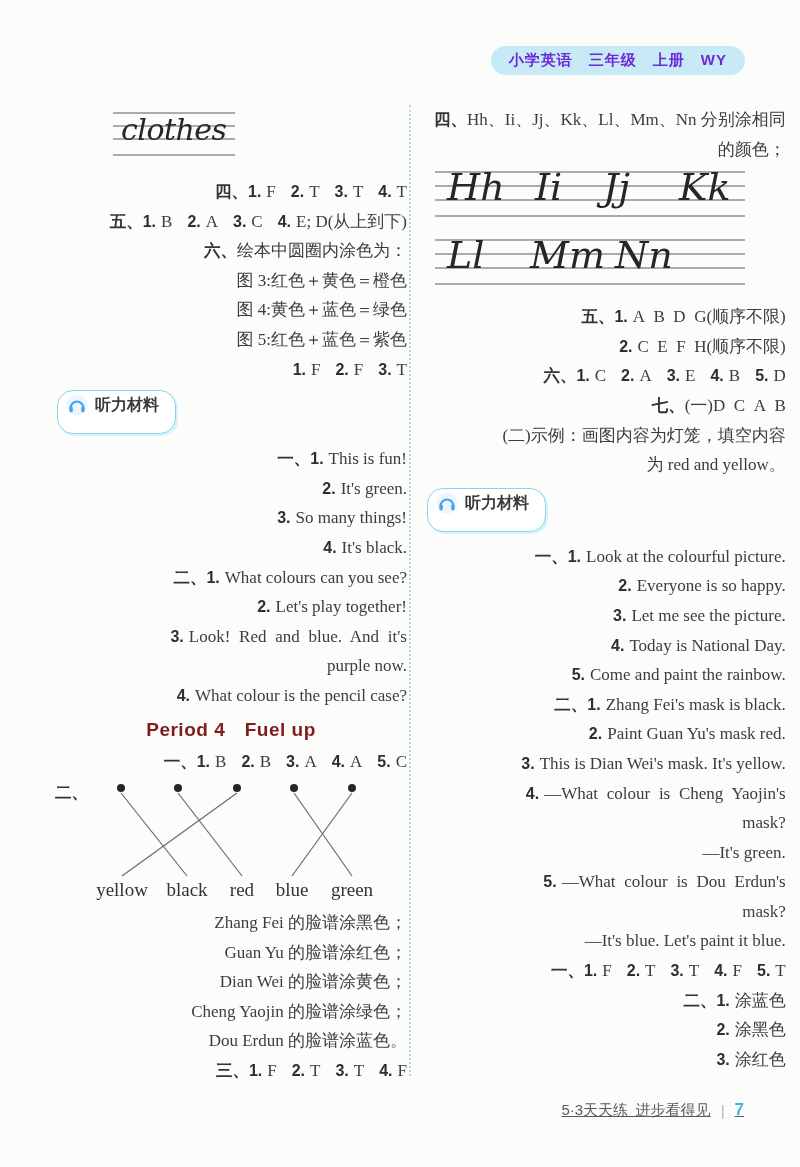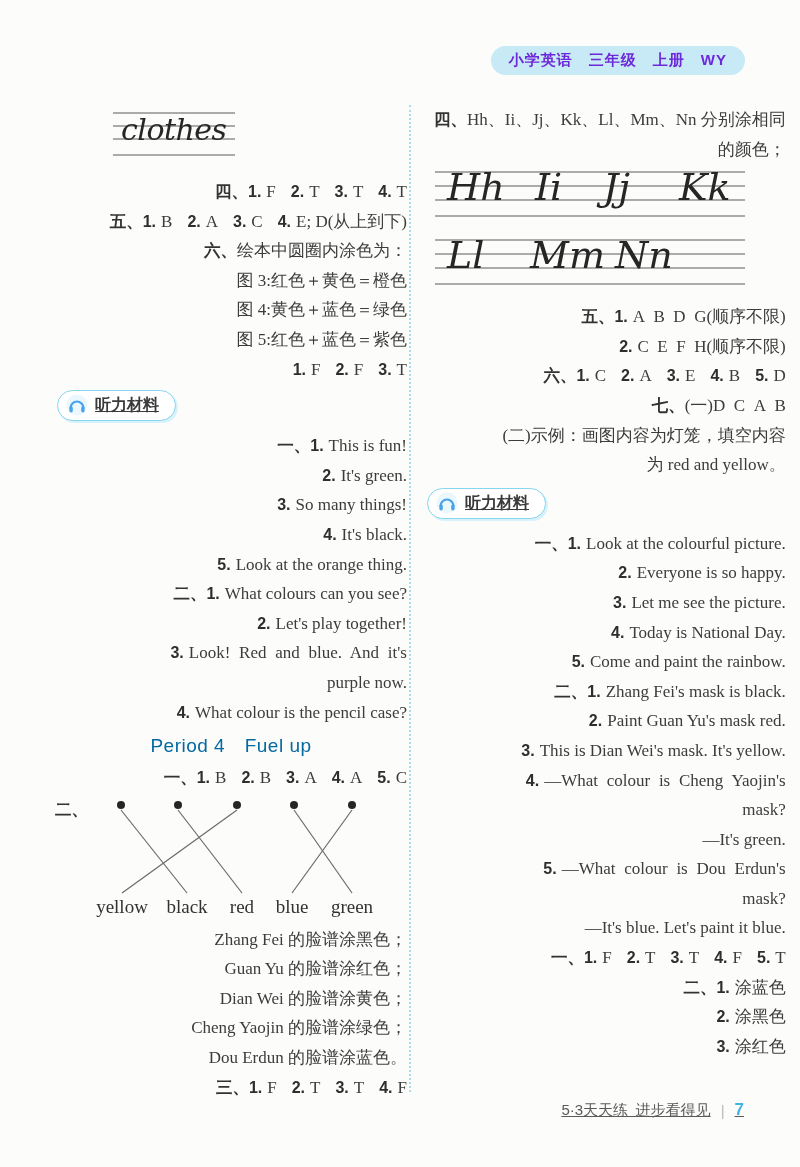--- a/index.html
+++ b/index.html
@@ -44,32 +44,32 @@
     font-family:"DejaVu Serif","Liberation Serif",serif;
     font-style:italic;fill:#262626;
   }
   .clothes-wrap{margin:4px 0 12px 58px;}
   .staff-right{margin:4px 0 0 10px;}
   .staff-right2{margin:12px 0 0 10px;}
 
   .listen-badge{
     display:inline-flex;align-items:center;gap:7px;
     border:1.6px solid #85d6ef;border-radius:16px;background:#fff;
-    padding:3px 16px 4px 8px;margin:6px 0 10px 2px;
+    padding:3px 16px 17px 8px;margin:6px 0 10px 2px;
     box-shadow:2px 2px 0 #d9f1fa;
     font-family:"Liberation Sans","DejaVu Sans",sans-serif;
-    font-weight:bold;font-size:16px;color:#3a3a3a;text-decoration:underline;
+    font-weight:bold;font-size:16px;color:#3a3a3a;
   }
   .badge-row{line-height:1;}
   .hp-icon{display:inline-flex;}
 
   .cyan-heading{
     text-align:center;
     font-family:"Liberation Sans","DejaVu Sans",sans-serif;
-    font-weight:normal;font-size:19px;color:#0369a1;
+    font-weight:bold;font-size:19px;color:#7f1d1d;
     margin:6px 0 4px 0;line-height:26px;letter-spacing:.5px;
   }
   .match{position:relative;height:132px;}
   .match .qlabel{position:absolute;left:0;top:6px;}
   .match svg{position:absolute;left:15px;top:0;}
   .match line{stroke:#6a6a6a;stroke-width:1.2;}
   .match circle{fill:#262626;}
   .match text{
     font-family:"Liberation Serif","DejaVu Serif",serif;
     font-size:19px;fill:#323232;text-anchor:middle;
@@ -126,21 +126,20 @@
           </span>
           <span>听力材料</span>
         </span>
       </div>
 
       <div>
           <div class="tline"><span class="qlabel">一、</span><span class="run"><b class="num">1.</b><span class="txt">This is fun!</span></span></div>
           <div class="tline ind1"><span class="run"><b class="num">2.</b><span class="txt">It's green.</span></span></div>
           <div class="tline ind1"><span class="run"><b class="num">3.</b><span class="txt">So many things!</span></span></div>
           <div class="tline ind1"><span class="run"><b class="num">4.</b><span class="txt">It's black.</span></span></div>
-          <div class="tline ind1"><span class="run"><b class="num">5.</b><span class="txt">Look at the orange thing.</span></span></div>
           <div class="tline"><span class="qlabel">二、</span><span class="run"><b class="num">1.</b><span class="txt">What colours can you see?</span></span></div>
           <div class="tline ind1"><span class="run"><b class="num">2.</b><span class="txt">Let's play together!</span></span></div>
           <div class="tline ind1 just"><span class="run"><b class="num">3.</b><span class="txt">Look! Red and blue. And it's</span></span></div>
           <div class="tline ind2"><span class="run"><span class="txt">purple now.</span></span></div>
           <div class="tline ind1"><span class="run"><b class="num">4.</b><span class="txt">What colour is the pencil case?</span></span></div>
         </div>
 
       <div class="cyan-heading">Period 4 Fuel up</div>
 
       <div>

